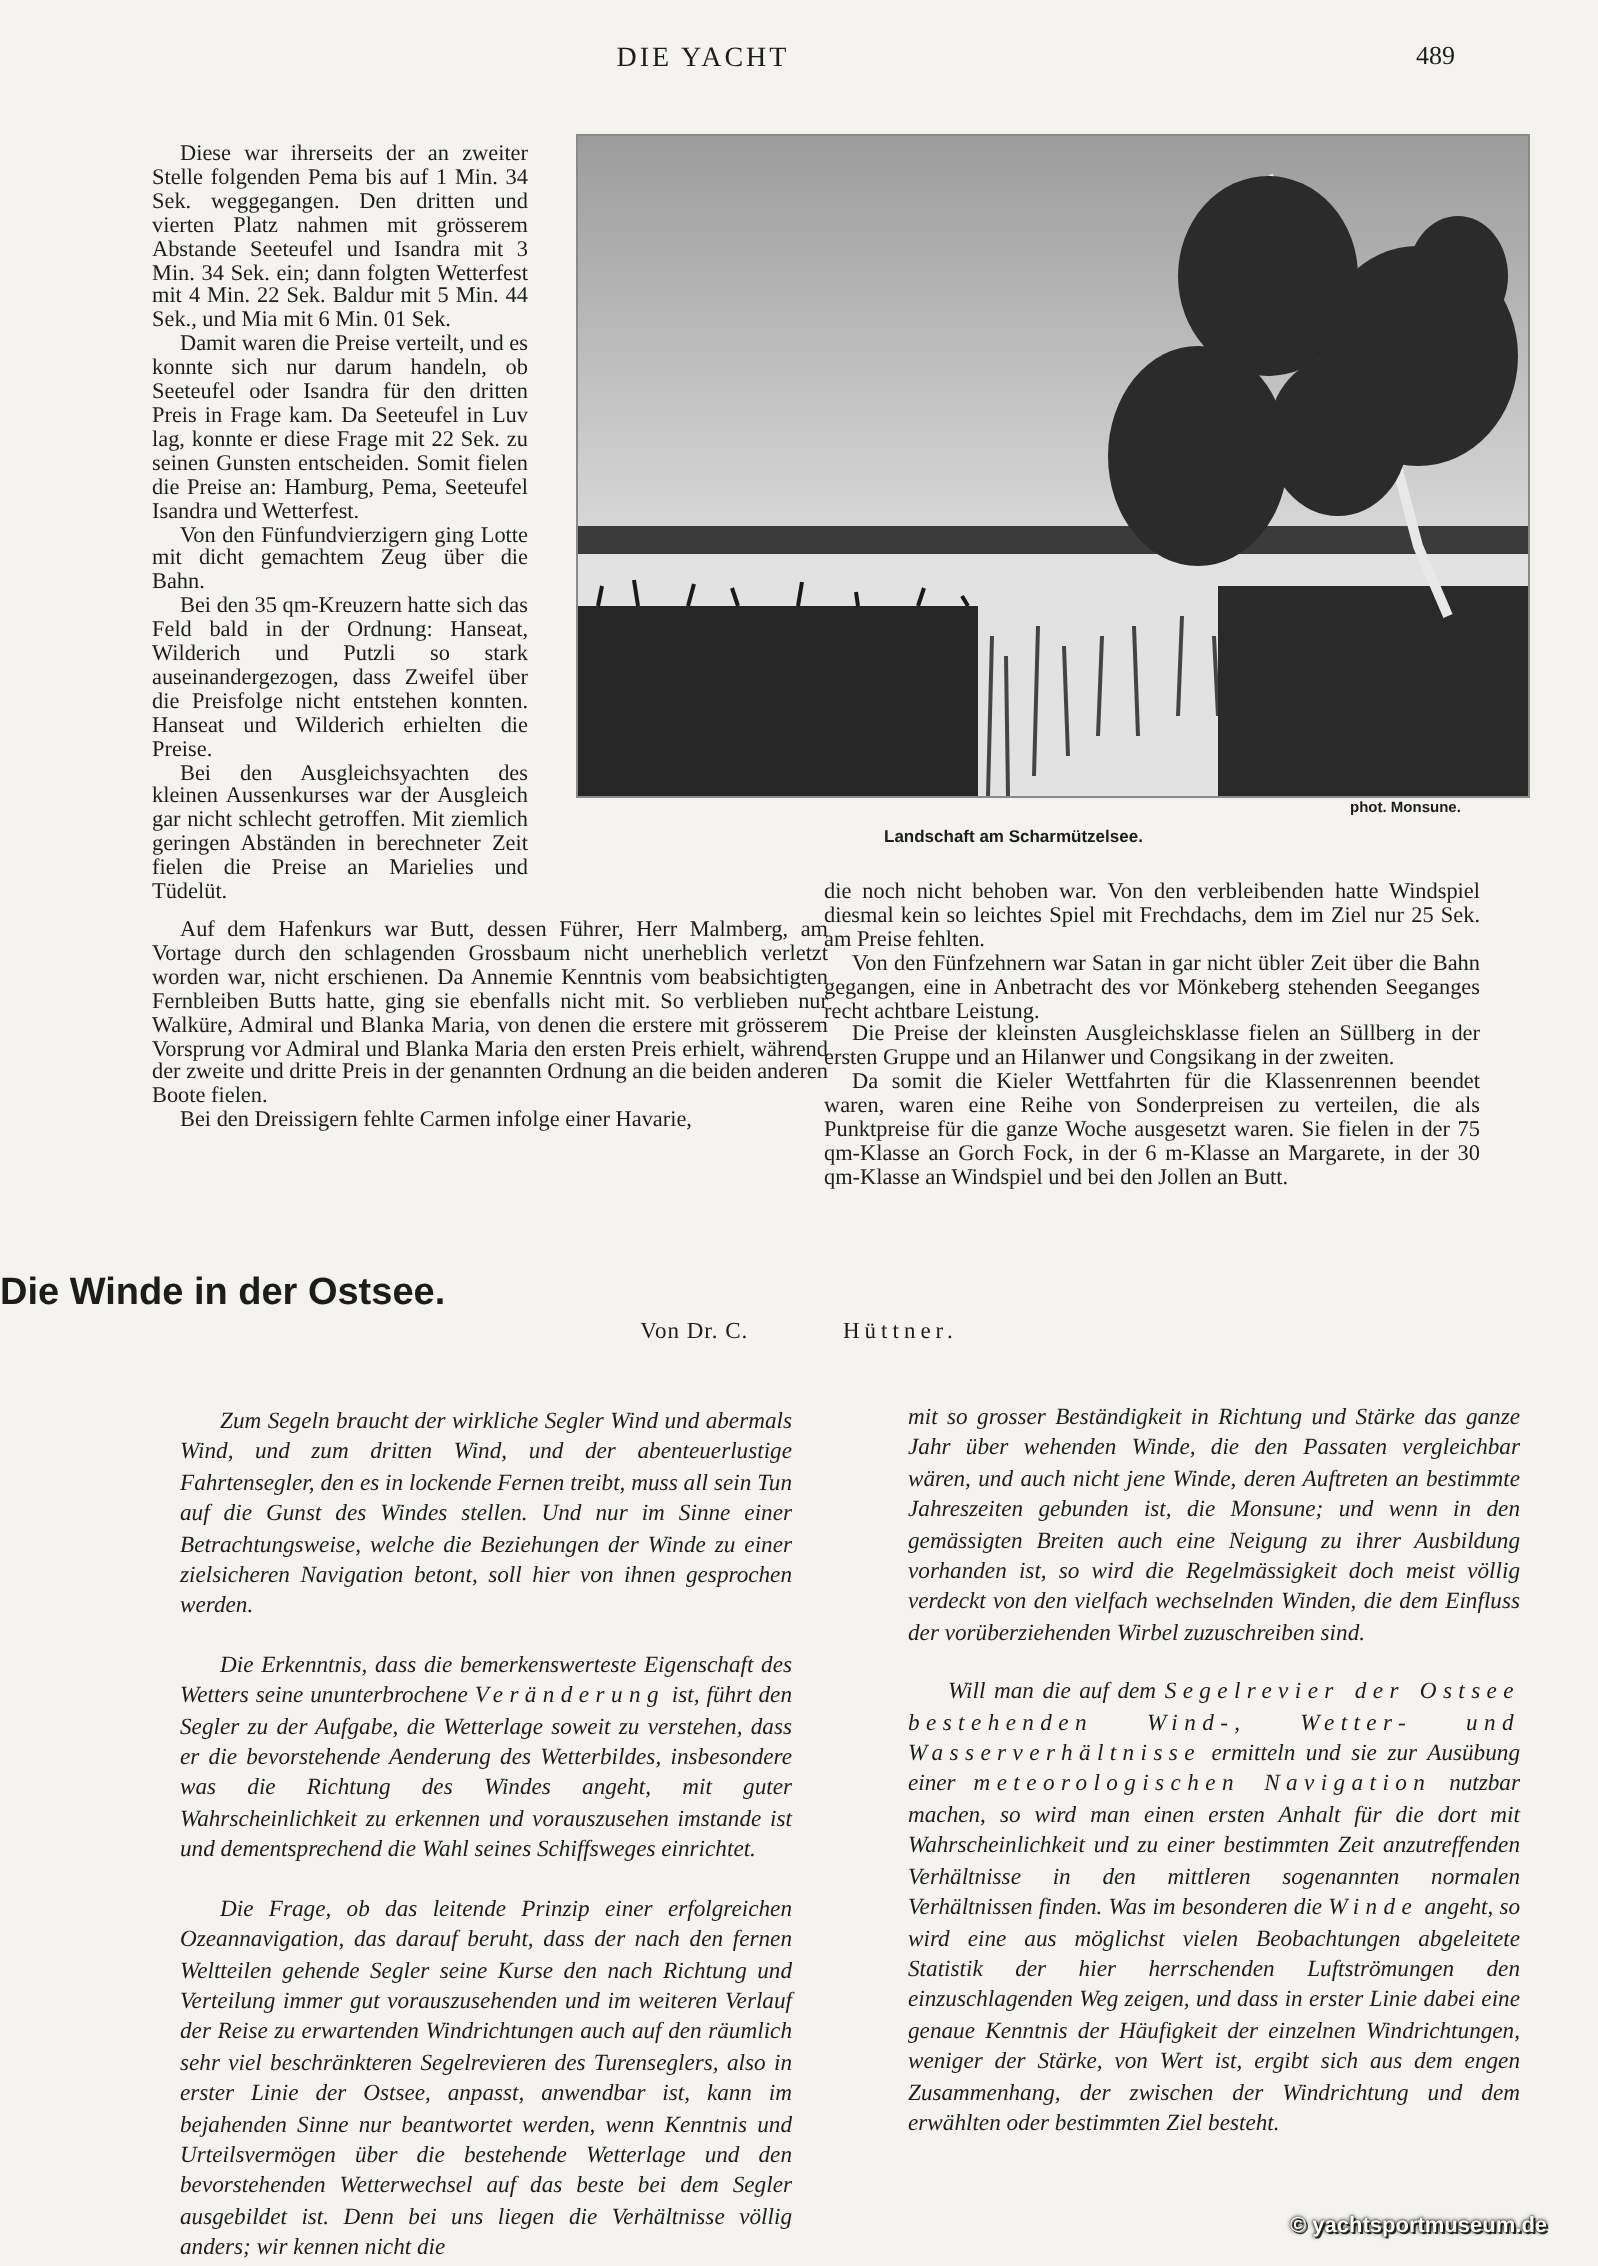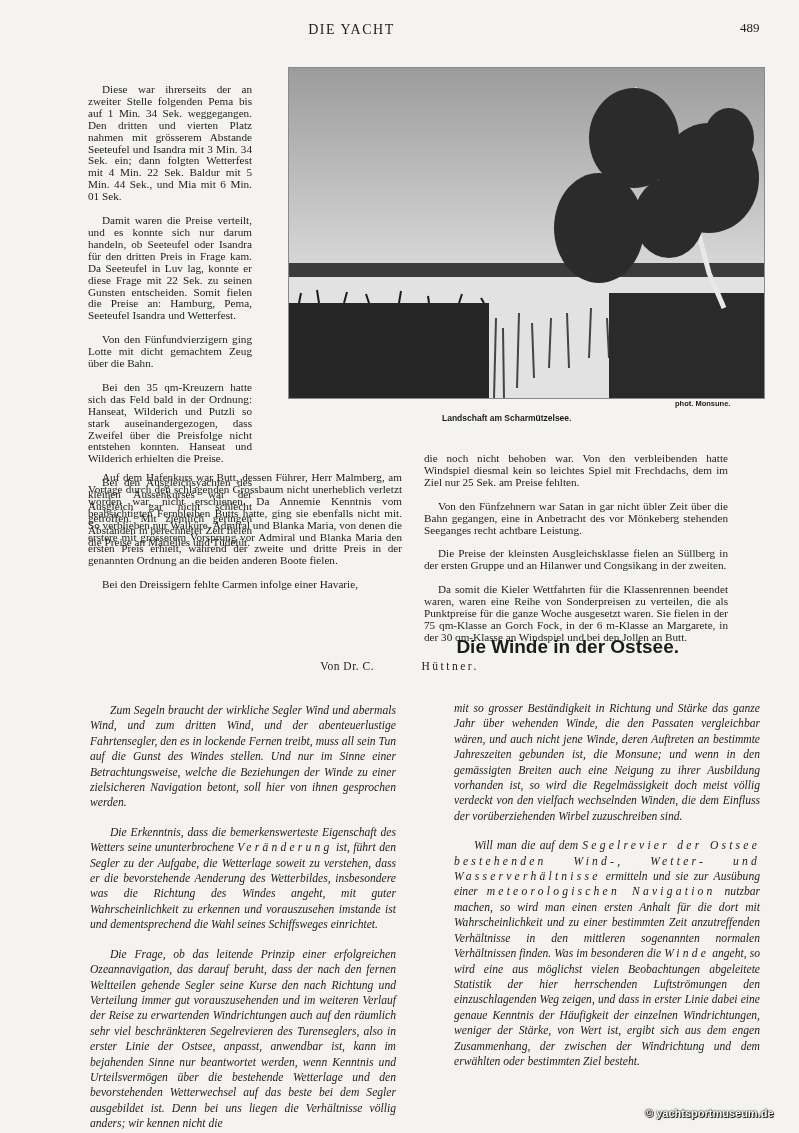--- a/index.html
+++ b/index.html
@@ -9,40 +9,39 @@
     font-family: "Liberation Serif", "DejaVu Serif", serif;
     color: #1c1c1c;
     position: relative;
   }
   .page { position: absolute; inset: 0; }
   .running-head {
     position: absolute; top: 22px; left: 0; width: 703px;
     text-align: center; font-size: 14px; letter-spacing: 1.5px;
   }
   .page-number {
-    position: absolute; top: 20px; left: 740px; font-size: 13px; text-align: center;
+    position: absolute; top: 20px; left: 708px; font-size: 13px; text-align: center;
   }
   .col { position: absolute; font-size: 11.2px; line-height: 11.9px; text-align: justify; }
-  .col p { margin: 12px; text-indent: 14px; }
+  .col p { margin: 0; text-indent: 14px; }
   .col-top-left { left: 76px; top: 72px; width: 188px; }
   .full-top { left: 76px; top: 460px; width: 338px; }
   .col-top-right { left: 412px; top: 441px; width: 328px; }
   .photo {
     position: absolute; left: 288px; top: 67px; width: 475px; height: 330px;
     background: #cfcfcf; overflow: hidden;
     border: 1px solid #8a8a8a;
   }
   .photo svg { width: 100%; height: 100%; display: block; }
   .photo-credit { position: absolute; left: 675px; top: 399px; font-size: 7.5px; font-family: "Liberation Sans", sans-serif; font-weight: bold; }
   .photo-caption { position: absolute; left: 442px; top: 413px; font-size: 8.5px; font-family: "Liberation Sans", sans-serif; font-weight: bold; }
   .article-title {
-    position: absolute; top: 636px; left: 0; width: 635px; text-align: right;
+    position: absolute; top: 636px; left: 0; width: 635px; text-align: left;
     font-family: "Liberation Sans", "DejaVu Sans", sans-serif; font-weight: bold;
     font-size: 19px;
-    padding-left: 44px;
   }
   .article-author {
     position: absolute; top: 660px; left: 0; width: 799px; text-align: center;
     font-size: 11.5px; letter-spacing: 0.5px;
   }
   .author-name { letter-spacing: 2.5px; padding-left: 44px; }
   .col-b { position: absolute; font-size: 11.6px; line-height: 15.4px; text-align: justify; }
   .col-b p { margin: 14px; text-indent: 20px; font-style: italic; }
   .col-b-left { left: 76px; top: 689px; width: 334px; }
   .col-b-right { left: 440px; top: 687px; width: 334px; }

